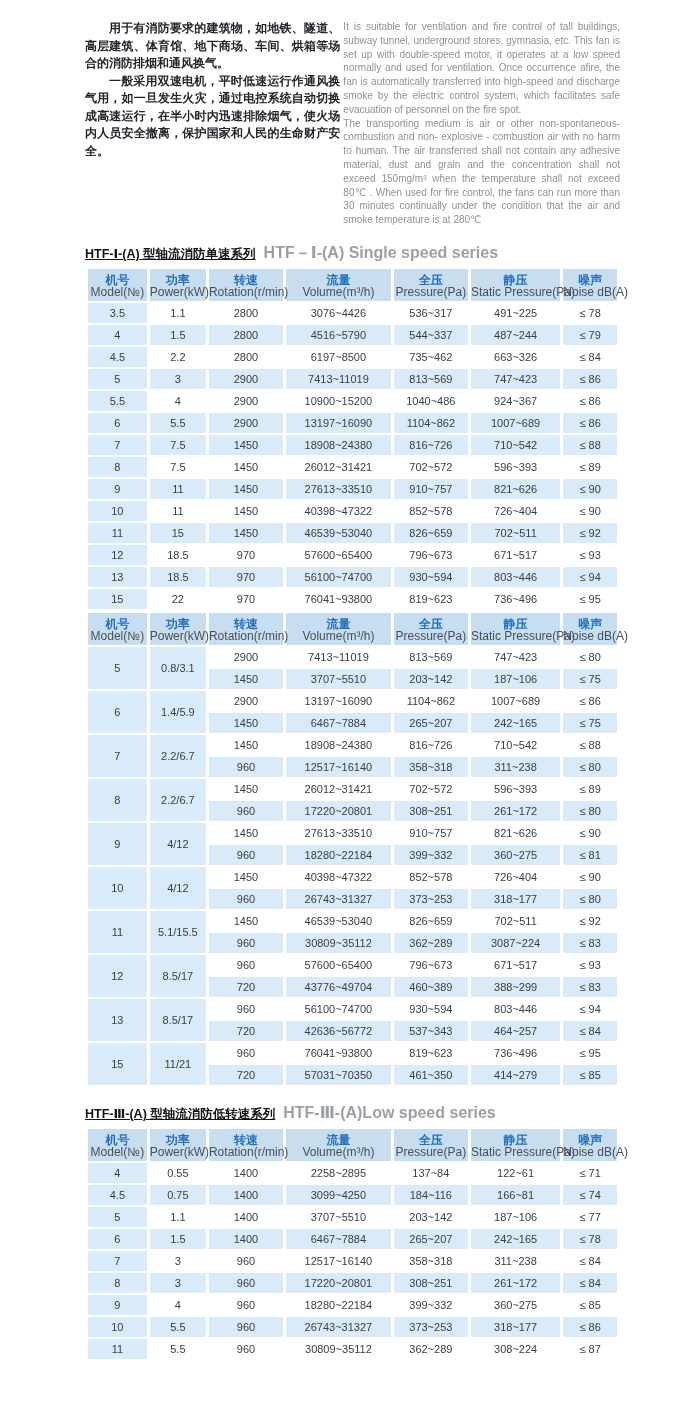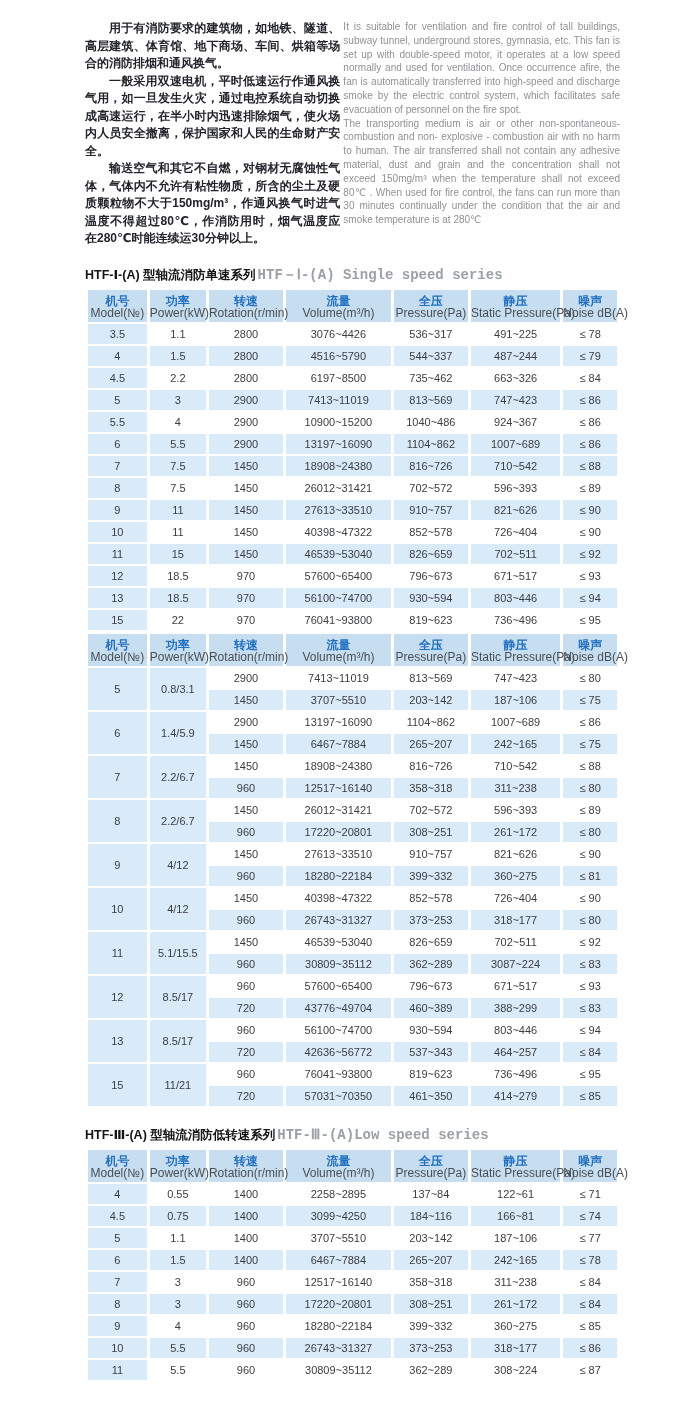--- a/index.html
+++ b/index.html
@@ -19,22 +19,22 @@
     font-size:12px;line-height:17.5px;font-weight:700;
     color:var(--zh-dark,#23242b);
   }
   .intro-en p{
     margin:0;text-align:justify;
     font-size:10px;line-height:13.8px;
     color:var(--en-gray,#8f9194);
   }
   
   .series-title{margin:17px 0 5px 0;line-height:16px;}
-  .t-zh{font-size:12.5px;font-weight:700;color:#141414;}
-  .t-en{font-size:14px;color:var(--ten-gray,#9aa0a6);margin-left:2px;font-family:Liberation Mono, monospace;}
+  .t-zh{font-size:12.5px;font-weight:700;color:#141414;text-decoration:underline;}
+  .t-en{font-size:16px;color:var(--ten-gray,#9aa0a6);margin-left:8px;}
   table.spec{
     width:100%;table-layout:fixed;
     border-collapse:separate;border-spacing:3px 2px;
   }
   table.spec th{
     background:var(--hdr,#c7def1);
     padding:4px 0 4px 0;vertical-align:middle;font-weight:normal;
   }
   .h-zh{display:block;font-size:12px;font-weight:700;line-height:14px;color:var(--hdr-blue,#2270bf);}
   .h-en{display:block;font-size:12px;line-height:10px;color:#4a4f55;white-space:nowrap;}
@@ -46,21 +46,20 @@
   table.spec td.blue{background:var(--stripe,#d9eaf8);}
 </style>
 </head>
 <body>
 
 <div class="page">
   <div class="intro">
     <div class="intro-zh">
         <p>用于有消防要求的建筑物，如地铁、隧道、高层建筑、体育馆、地下商场、车间、烘箱等场合的消防排烟和通风换气。</p>
         <p>一般采用双速电机，平时低速运行作通风换气用，如一旦发生火灾，通过电控系统自动切换成高速运行，在半小时内迅速排除烟气，使火场内人员安全撤离，保护国家和人民的生命财产安全。</p>
-        <p>输送空气和其它不自燃，对钢材无腐蚀性气体，气体内不允许有粘性物质，所含的尘土及硬质颗粒物不大于150mg/m³，作通风换气时进气温度不得超过80℃，作消防用时，烟气温度应在280℃时能连续运30分钟以上。</p>
       </div>
     <div class="intro-en">
         <p>It is suitable for ventilation and fire control of tall buildings, subway tunnel, underground stores, gymnasia, etc. This fan is set up with double-speed motor, it operates at a low speed normally and used for ventilation. Once occurrence afire, the fan is automatically transferred into high-speed and discharge smoke by the electric control system, which facilitates safe evacuation of personnel on the fire spot.</p>
         <p>The transporting medium is air or other non-spontaneous-combustion and non- explosive - combustion air with no harm to human. The air transferred shall not contain any adhesive material, dust and grain and the concentration shall not exceed 150mg/m³ when the temperature shall not exceed 80℃ . When used for fire control, the fans can run more than 30 minutes continually under the condition that the air and smoke temperature is at 280℃</p>
       </div>
   </div>
   <div id="tables-root">
       <section class="series">
         <h3 class="series-title" style="margin: 17px 0px 5px;"><span class="t-zh">HTF-Ⅰ-(A) 型轴流消防单速系列</span><span class="t-en">HTF－Ⅰ-(A) Single speed series</span></h3>
         <table class="spec">

